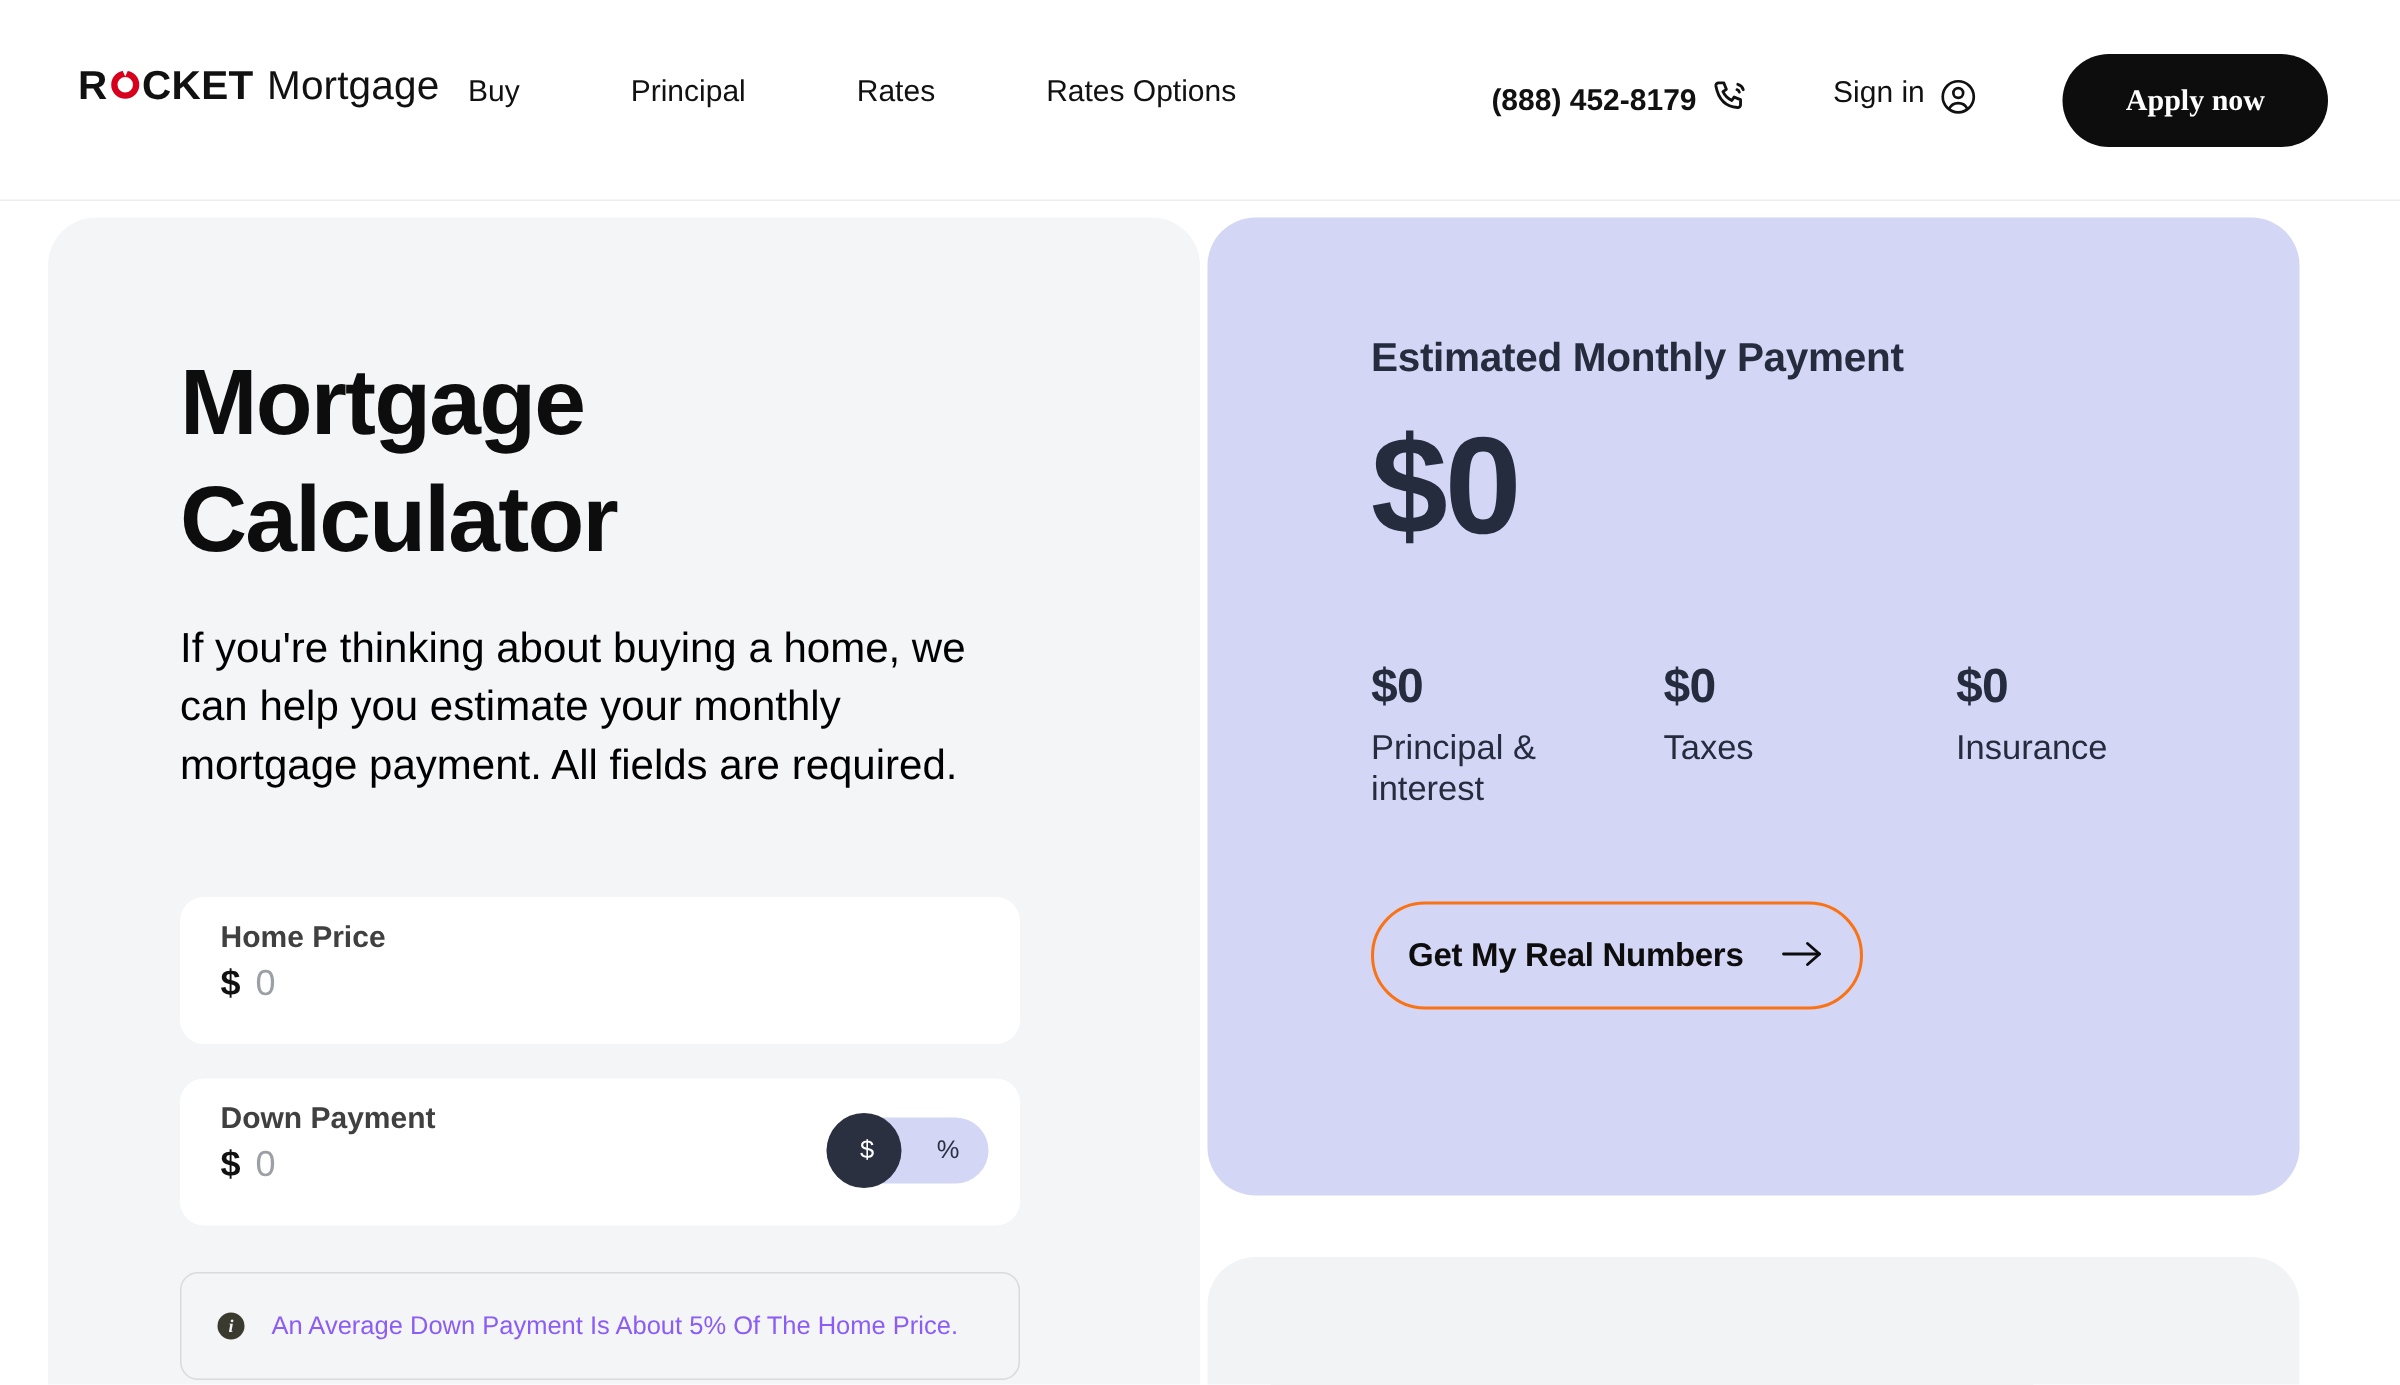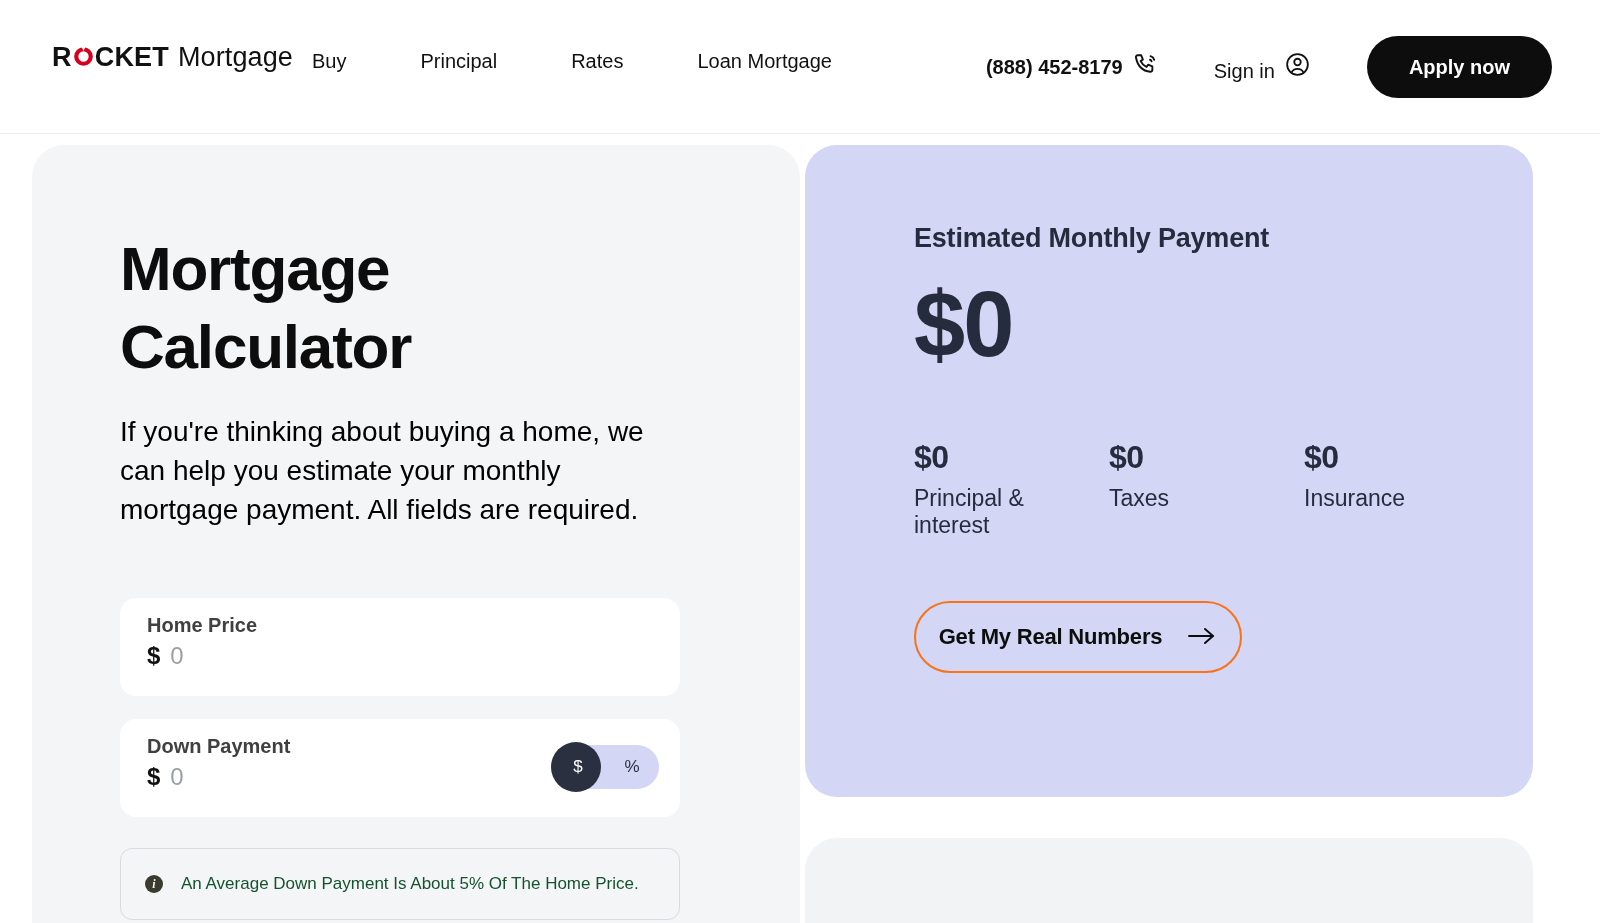--- a/index.html
+++ b/index.html
@@ -102,41 +102,41 @@
     gap: 10px;
     font-size: 20px;
     font-weight: 700;
     color: #111111;
     text-decoration: none;
     white-space: nowrap;
     cursor: pointer;
   }
   .signin-link {
     display: flex;
-    align-items: flex-end;
+    align-items: flex-start;
     gap: 9px;
     font-size: 20px;
     color: #111111;
     text-decoration: none;
     margin-left: 54px;
     white-space: nowrap;
     cursor: pointer;
   }
   .apply-btn {
     margin-left: 56px;
     background: #0D0D0D;
     color: #ffffff;
     font-size: 20px;
     font-weight: 700;
     border: none;
     border-radius: 999px;
     height: 62px;
     padding: 0 42px;
     cursor: pointer;
-    font-family: Liberation Sans, sans-serif;
+    font-family: Liberation Serif, serif;
     white-space: nowrap;
   }
 
   
   .content {
     position: absolute;
     top: 135px; left: 0;
     width: 1600px;
     height: 788px;
   }
@@ -264,21 +264,21 @@
     font-weight: 700;
     font-style: italic;
     display: flex;
     align-items: center;
     justify-content: center;
     font-family: "Liberation Serif", serif;
     flex: none;
   }
   .info-text {
     font-size: 17px;
-    color: #14532d;
+    color: #8b5cf6;
     line-height: 22px;
   }
 
   
   .result-card {
     position: absolute;
     left: 805px;
     top: 10px;
     width: 728px;
     height: 652px;
@@ -387,21 +387,21 @@
         </span>
         <span>CKET</span>
       </span>
       <span class="logo-mortgage">Mortgage</span>
     </a>
 
     <nav class="main-nav">
       <a>Buy</a>
       <a>Principal</a>
       <a>Rates</a>
-      <a>Loan Mortgage</a>
+      <a>Rates Options</a>
     </nav>
 
     <div class="header-right">
 
       <a class="phone-link">
         <span>(888) 452-8179</span>
         <span>
           <svg width="27" height="27" viewBox="0 0 24 24" fill="none" stroke="#111111" stroke-width="1.7" stroke-linecap="round" stroke-linejoin="round">
             <path d="M5.2 3.8h3.1l1.5 3.8-2 1.4a11 11 0 0 0 5.2 5.2l1.4-2 3.8 1.5v3.1a1.6 1.6 0 0 1-1.8 1.6C9.4 17.9 5.1 13.6 3.6 5.6A1.6 1.6 0 0 1 5.2 3.8z" transform="translate(-1,0)"></path>
             <path d="M15.6 4.6a4.6 4.6 0 0 1 3.2 3.2"></path>

